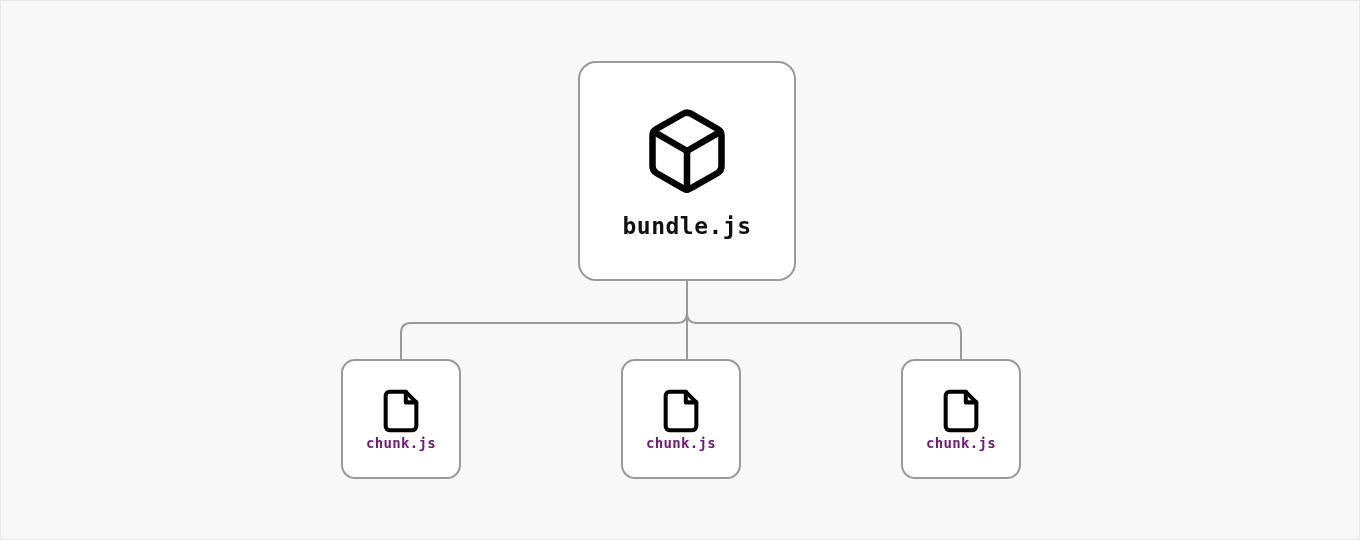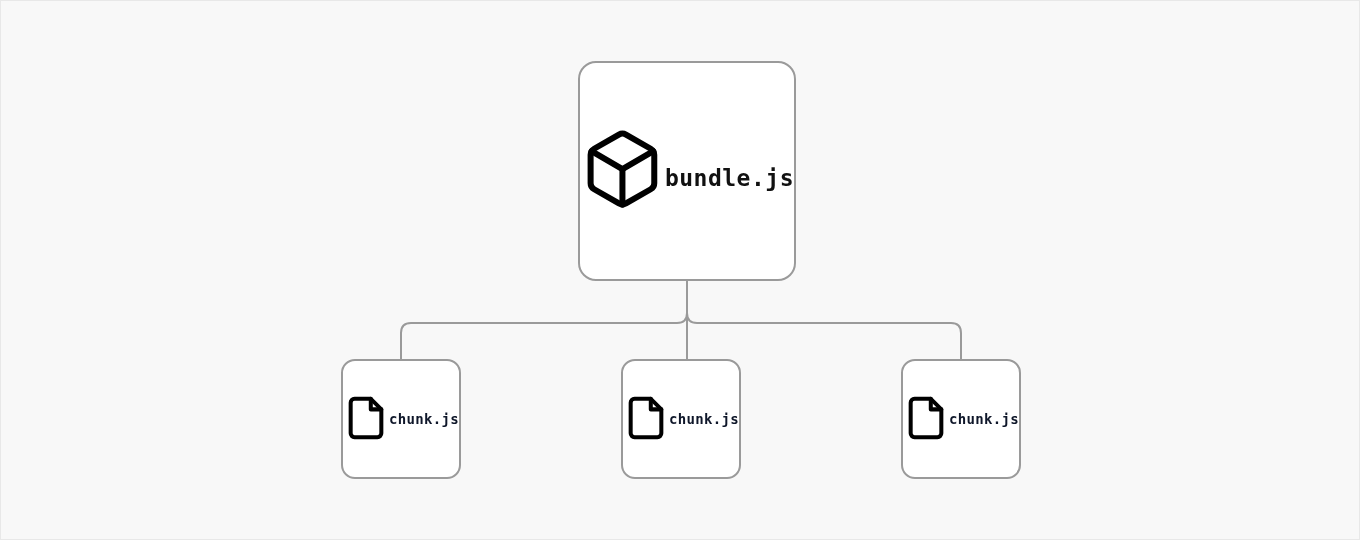--- a/index.html
+++ b/index.html
@@ -34,21 +34,21 @@
   }
 
   
   .node {
     position: absolute;
     z-index: 2;
     background: #ffffff;
     border: 2px solid #9a9a9a;
     box-sizing: border-box;
     display: flex;
-    flex-direction: row;
+    flex-direction: column;
     align-items: center;
     justify-content: center;
   }
 
   .node-root {
     left: 577px;
     top: 60px;
     width: 218px;
     height: 220px;
     border-radius: 18px;
@@ -88,21 +88,21 @@
     color: #111111;
     letter-spacing: 0.5px;
     line-height: 1;
     margin-top: 14px;
   }
 
   .label-leaf {
     font-family: "DejaVu Sans Mono", monospace;
     font-size: 14px;
     font-weight: bold;
-    color: #0f172a;
+    color: #701a75;
     letter-spacing: 0.3px;
     line-height: 1;
   }
 </style>
 </head>
 <body>
 
 <div id="canvas">
 
   <svg id="edge-layer" viewBox="0 0 1360 540" width="1360" height="540" xmlns="http://www.w3.org/2000/svg">

